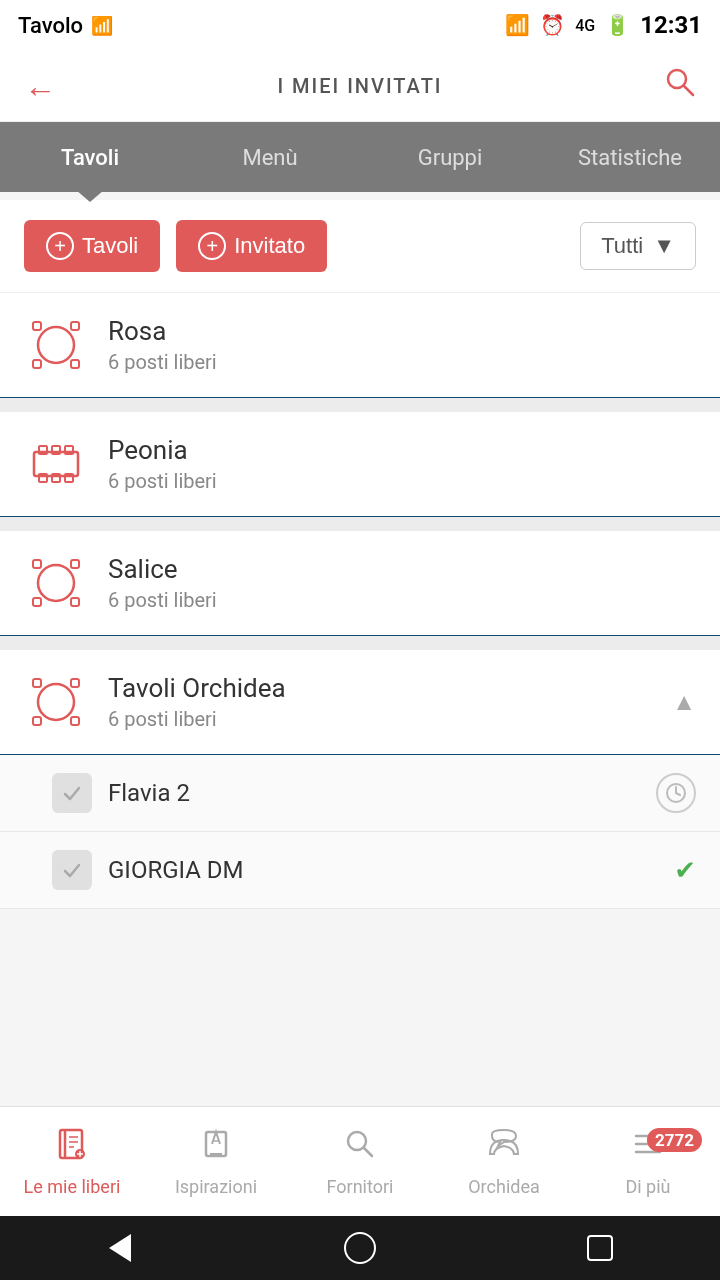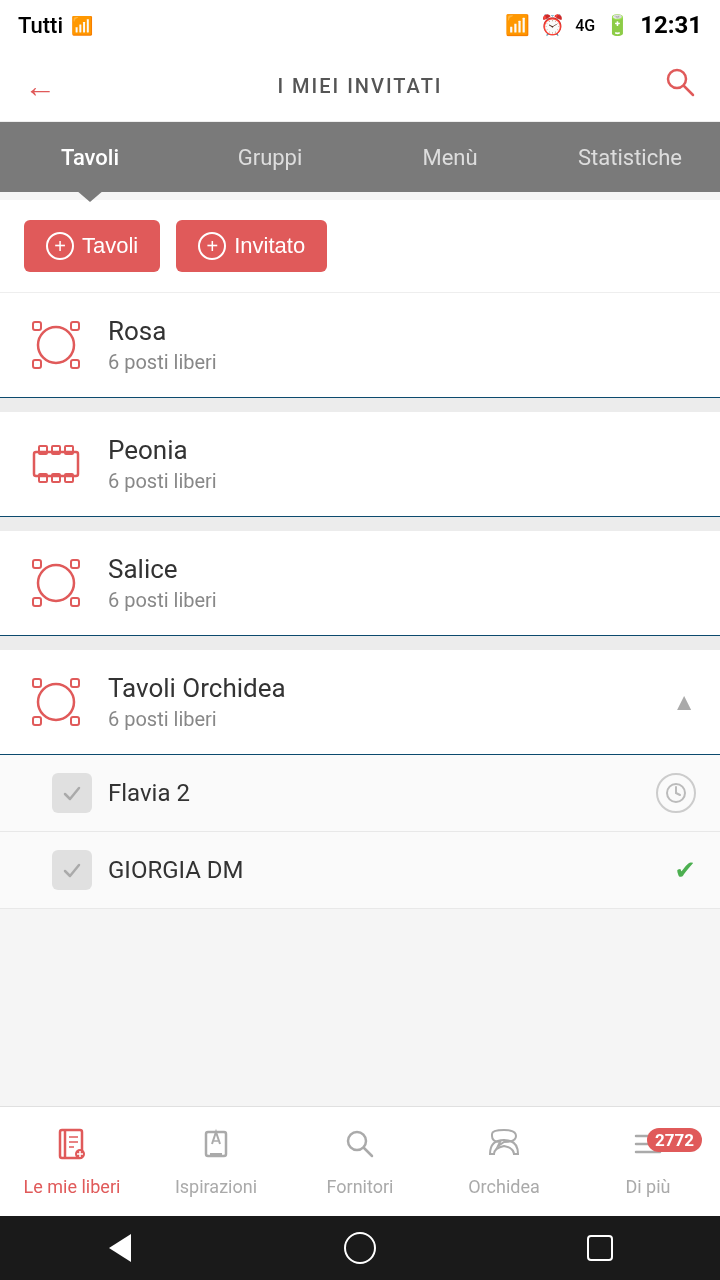--- a/index.html
+++ b/index.html
@@ -294,21 +294,21 @@
       width: 26px; height: 26px;
       border: 2.5px solid #fff;
       border-radius: 4px;
     }
   </style>
 </head>
 <body>
 
 <div class="status-bar">
   <div class="status-bar-left">
-    <span>Tutti</span>
+    <span>Tavolo</span>
     <span style="font-size:18px;">📶</span>
   </div>
   <div class="status-bar-right">
     <span>📶</span>
     <span>⏰</span>
     <span style="font-size:16px;">4G</span>
     <span>🔋</span>
     <span class="status-time">12:31</span>
   </div>
 </div>
@@ -323,38 +323,42 @@
       <line x1="20" y1="20" x2="29" y2="29" stroke="#e05a5a" stroke-width="2.5" stroke-linecap="round"></line>
     </svg>
   </span>
 </div>
 
 <div class="tabs">
   <div class="tab active">
     <span>Tavoli</span>
   </div>
   <div class="tab">
+    <span>Menù</span>
+  </div>
+  <div class="tab">
     <span>Gruppi</span>
-  </div>
-  <div class="tab">
-    <span>Menù</span>
   </div>
   <div class="tab">
     <span>Statistiche</span>
   </div>
 </div>
 
 <div class="toolbar">
   <button class="btn-red">
     <span class="plus-icon">+</span>
     <span>Tavoli</span>
   </button>
   <button class="btn-red">
     <span class="plus-icon">+</span>
     <span>Invitato</span>
+  </button>
+  <button class="dropdown-btn">
+    <span>Tutti</span>
+    <span>▼</span>
   </button>
 </div>
 
 <div class="list">
 
   <div class="list-item">
     <div class="table-icon">
       <svg width="60" height="60" viewBox="0 0 60 60">
         <circle cx="30" cy="30" r="18" stroke="#e05a5a" stroke-width="2.5" fill="none"></circle>
         <rect x="7" y="7" width="8" height="8" rx="2" stroke="#e05a5a" stroke-width="2" fill="none"></rect>

